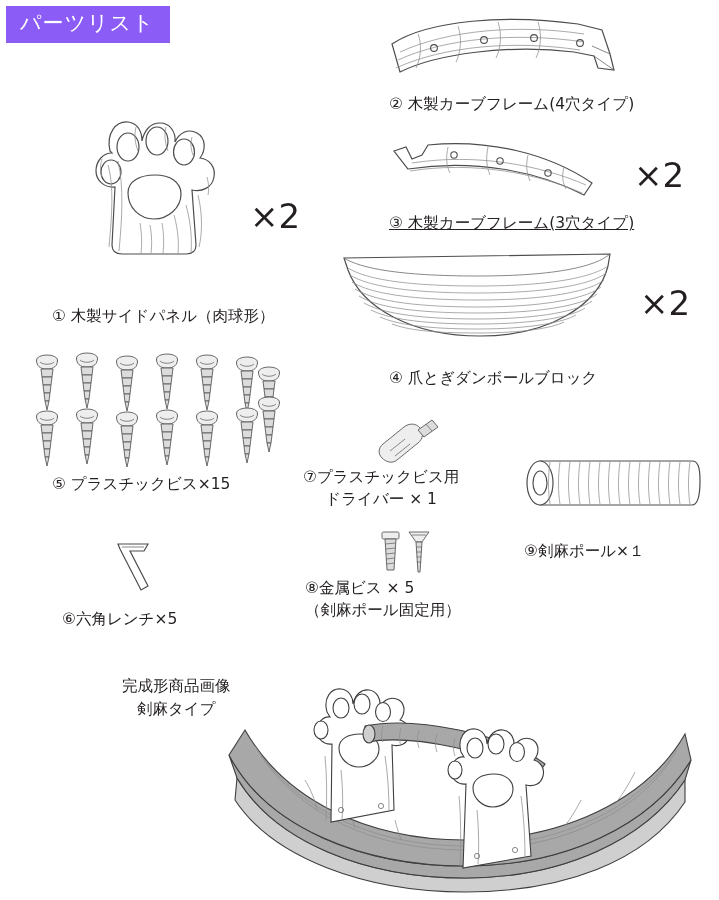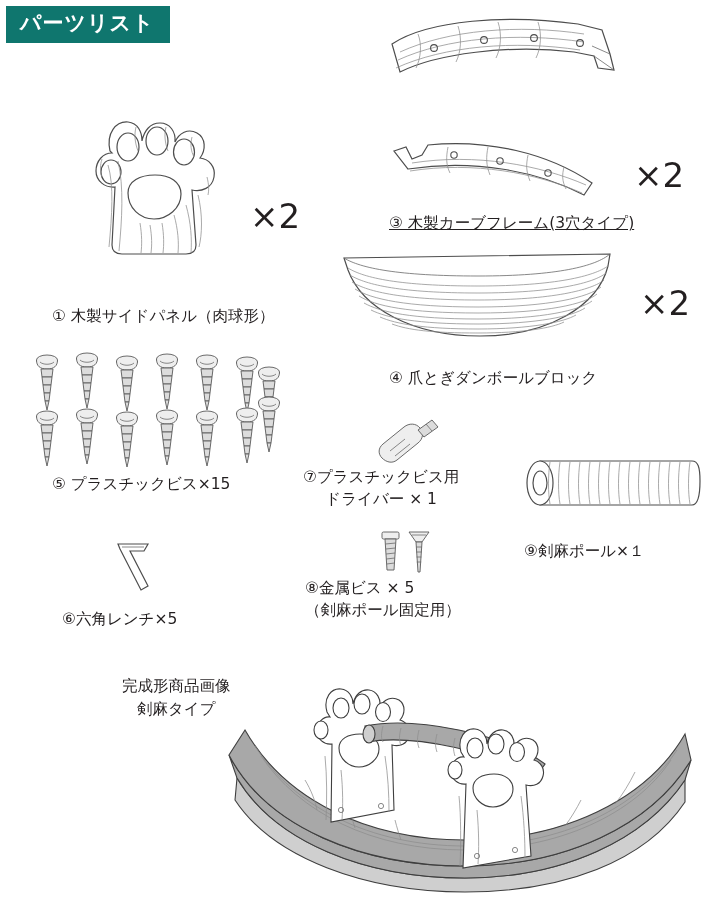--- a/index.html
+++ b/index.html
@@ -18,24 +18,24 @@
   .sheet {
     position: absolute;
     inset: 0;
     background: #ffffff;
   }
   
   .title-tag {
     position: absolute;
     left: 6px;
     top: 6px;
-    background: #0f766e;
+    background: #8b5cf6;
     color: #ffffff;
     font-size: 21px;
-    font-weight: bold;
+    font-weight: normal;
     letter-spacing: 1px;
     padding: 7px 16px 9px 14px;
     line-height: 1;
   }
   
   .cap {
     position: absolute;
     font-size: 15.5px;
     line-height: 1.45;
     color: #231f20;
@@ -115,20 +115,21 @@
         <path d="M70 16 C74 28 73 42 68 52"></path>
         <path d="M110 12 C114 24 113 38 108 48"></path>
         <path d="M150 12 C154 24 153 38 148 48"></path>
       </g>
       <circle class="ln" cx="46" cy="38" r="3.4"></circle>
       <circle class="ln" cx="96" cy="30" r="3.4"></circle>
       <circle class="ln" cx="146" cy="28" r="3.4"></circle>
       <circle class="ln" cx="192" cy="33" r="3.4"></circle>
     </svg>
   </div>
+  <div class="cap" style="left:389px; top:93px;">② 木製カーブフレーム(4穴タイプ)</div>
 
   <div class="art" style="left:388px; top:137px;">
     <svg width="215" height="68" viewBox="0 0 215 68">
       <path class="fillw" d="M6 14 L18 10 L24 22 L34 18 L40 8 C100 2 160 16 204 46
         L196 58 C150 34 86 22 20 32 Z"></path>
       <g class="grain">
         <path d="M22 34 C86 24 148 36 194 56"></path>
         <path d="M24 26 C88 16 152 28 198 48"></path>
         <path d="M60 10 C58 20 58 28 62 36"></path>
         <path d="M100 10 C98 20 98 28 102 38"></path>

